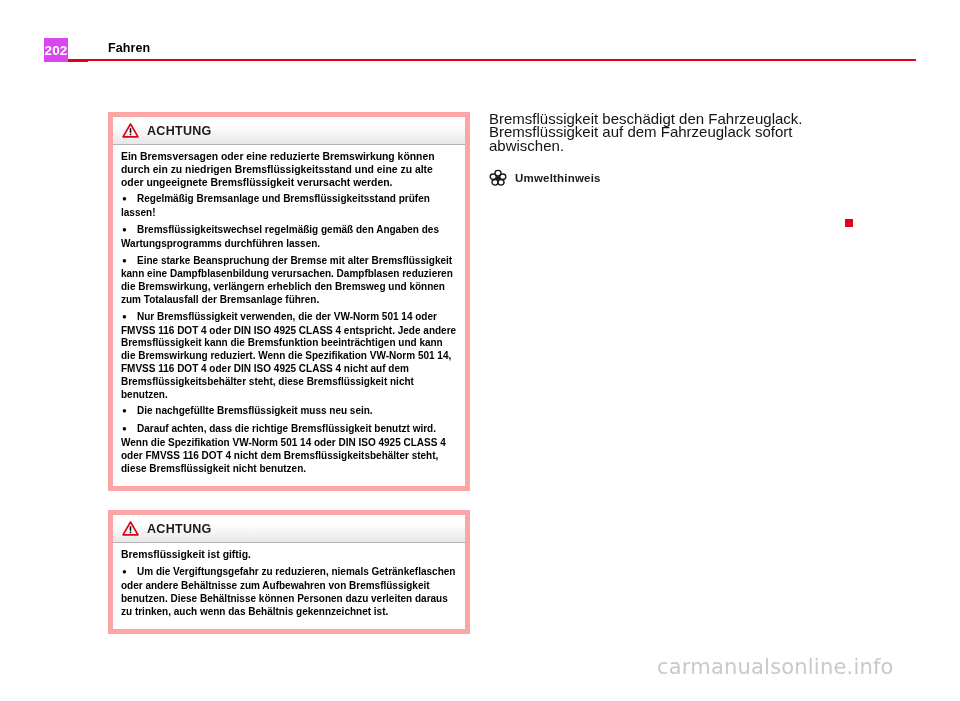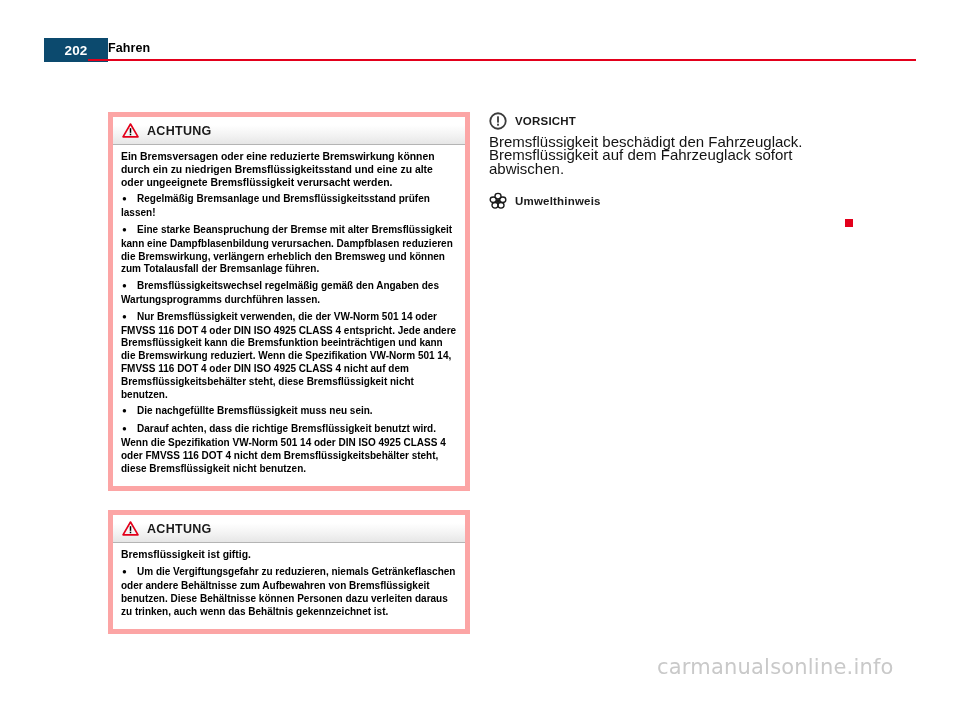--- a/index.html
+++ b/index.html
@@ -21,23 +21,23 @@
     position: absolute;
     left: 0;
     top: 38px;
     width: 960px;
     height: 26px;
   }
   #page-number-badge {
     position: absolute;
     left: 44px;
     top: 0;
-    width: 64px;
+    width: 24px;
     height: 24px;
-    background: #0c4a6e;
+    background: #d946ef;
     color: #ffffff;
     font-size: 13.5px;
     font-weight: bold;
     display: flex;
     align-items: center;
     justify-content: center;
     letter-spacing: 0.2px;
   }
   #chapter-title {
     position: absolute;
@@ -209,22 +209,22 @@
         <svg class="warning-icon" viewBox="0 0 20 18">
           <path d="M10 1.2 L19 16.6 L1 16.6 Z" fill="none" stroke="#e3001b" stroke-width="2" stroke-linejoin="round"></path>
           <rect x="9.1" y="6.2" width="1.8" height="5.6" fill="#000"></rect>
           <rect x="9.1" y="12.8" width="1.8" height="1.9" fill="#000"></rect>
         </svg>
         <span class="warning-box-title">ACHTUNG</span>
       </div>
       <div class="warning-box-body">
         <p class="wb-para">Ein Bremsversagen oder eine reduzierte Bremswirkung können durch ein zu niedrigen Bremsflüssigkeitsstand und eine zu alte oder ungeeignete Bremsflüssigkeit verursacht werden.</p>
         <p class="wb-bullet"><span class="bdot"></span><span>Regelmäßig Bremsanlage und Bremsflüssigkeitsstand prüfen lassen!</span></p>
+        <p class="wb-bullet"><span class="bdot"></span><span>Bremsflüssigkeitswechsel regelmäßig gemäß den Angaben des Wartungsprogramms durchführen lassen.</span></p>
         <p class="wb-bullet"><span class="bdot"></span><span>Eine starke Beanspruchung der Bremse mit alter Bremsflüssigkeit kann eine Dampfblasenbildung verursachen. Dampfblasen reduzieren die Bremswirkung, verlängern erheblich den Bremsweg und können zum Totalausfall der Bremsanlage führen.</span></p>
-        <p class="wb-bullet"><span class="bdot"></span><span>Bremsflüssigkeitswechsel regelmäßig gemäß den Angaben des Wartungsprogramms durchführen lassen.</span></p>
         <p class="wb-bullet"><span class="bdot"></span><span>Nur Bremsflüssigkeit verwenden, die der VW-Norm 501 14 oder FMVSS 116 DOT 4 oder DIN ISO 4925 CLASS 4 entspricht. Jede andere Bremsflüssigkeit kann die Bremsfunktion beeinträchtigen und kann die Bremswirkung reduziert. Wenn die Spezifikation VW-Norm 501 14, FMVSS 116 DOT 4 oder DIN ISO 4925 CLASS 4 nicht auf dem Bremsflüssigkeitsbehälter steht, diese Bremsflüssigkeit nicht benutzen.</span></p>
         <p class="wb-bullet"><span class="bdot"></span><span>Die nachgefüllte Bremsflüssigkeit muss neu sein.</span></p>
         <p class="wb-bullet"><span class="bdot"></span><span>Darauf achten, dass die richtige Bremsflüssigkeit benutzt wird. Wenn die Spezifikation VW-Norm 501 14 oder DIN ISO 4925 CLASS 4 oder FMVSS 116 DOT 4 nicht dem Bremsflüssigkeitsbehälter steht, diese Bremsflüssigkeit nicht benutzen.</span></p>
       </div>
     </div>
     <div class="warning-box">
       <div class="warning-box-header">
         <svg class="warning-icon" viewBox="0 0 20 18">
           <path d="M10 1.2 L19 16.6 L1 16.6 Z" fill="none" stroke="#e3001b" stroke-width="2" stroke-linejoin="round"></path>
           <rect x="9.1" y="6.2" width="1.8" height="5.6" fill="#000"></rect>
@@ -234,28 +234,20 @@
       </div>
       <div class="warning-box-body">
         <p class="wb-para">Bremsflüssigkeit ist giftig.</p>
         <p class="wb-bullet"><span class="bdot"></span><span>Um die Vergiftungsgefahr zu reduzieren, niemals Getränkeflaschen oder andere Behältnisse zum Aufbewahren von Bremsflüssigkeit benutzen. Diese Behältnisse können Personen dazu verleiten daraus zu trinken, auch wenn das Behältnis gekennzeichnet ist.</span></p>
       </div>
     </div>
   </div>
 
 <div id="right-column">
     <div class="note-block">
-      <div class="note-head">
-        <svg class="note-icon" viewBox="0 0 20 20">
-          <circle cx="10" cy="10" r="8.6" fill="none" stroke="#3b3b3b" stroke-width="2"></circle>
-          <rect x="9" y="4.8" width="2" height="7" fill="#3b3b3b"></rect>
-          <rect x="9" y="13" width="2" height="2.2" fill="#3b3b3b"></rect>
-        </svg>
-        <span class="note-title">VORSICHT</span>
-      </div>
       <p class="note-para">Bremsflüssigkeit beschädigt den Fahrzeuglack. Bremsflüssigkeit auf dem Fahrzeuglack sofort abwischen.</p>
     </div>
     <div class="note-block">
       <div class="note-head">
         <svg class="note-icon" viewBox="0 0 20 20">
           <g fill="none" stroke="#1a1a1a" stroke-width="1.5">
             <ellipse cx="10" cy="4.6" rx="3.4" ry="3.1"></ellipse>
             <ellipse cx="15.3" cy="8.6" rx="3.4" ry="3.1"></ellipse>
             <ellipse cx="13.3" cy="14.8" rx="3.4" ry="3.1"></ellipse>
             <ellipse cx="6.7" cy="14.8" rx="3.4" ry="3.1"></ellipse>

